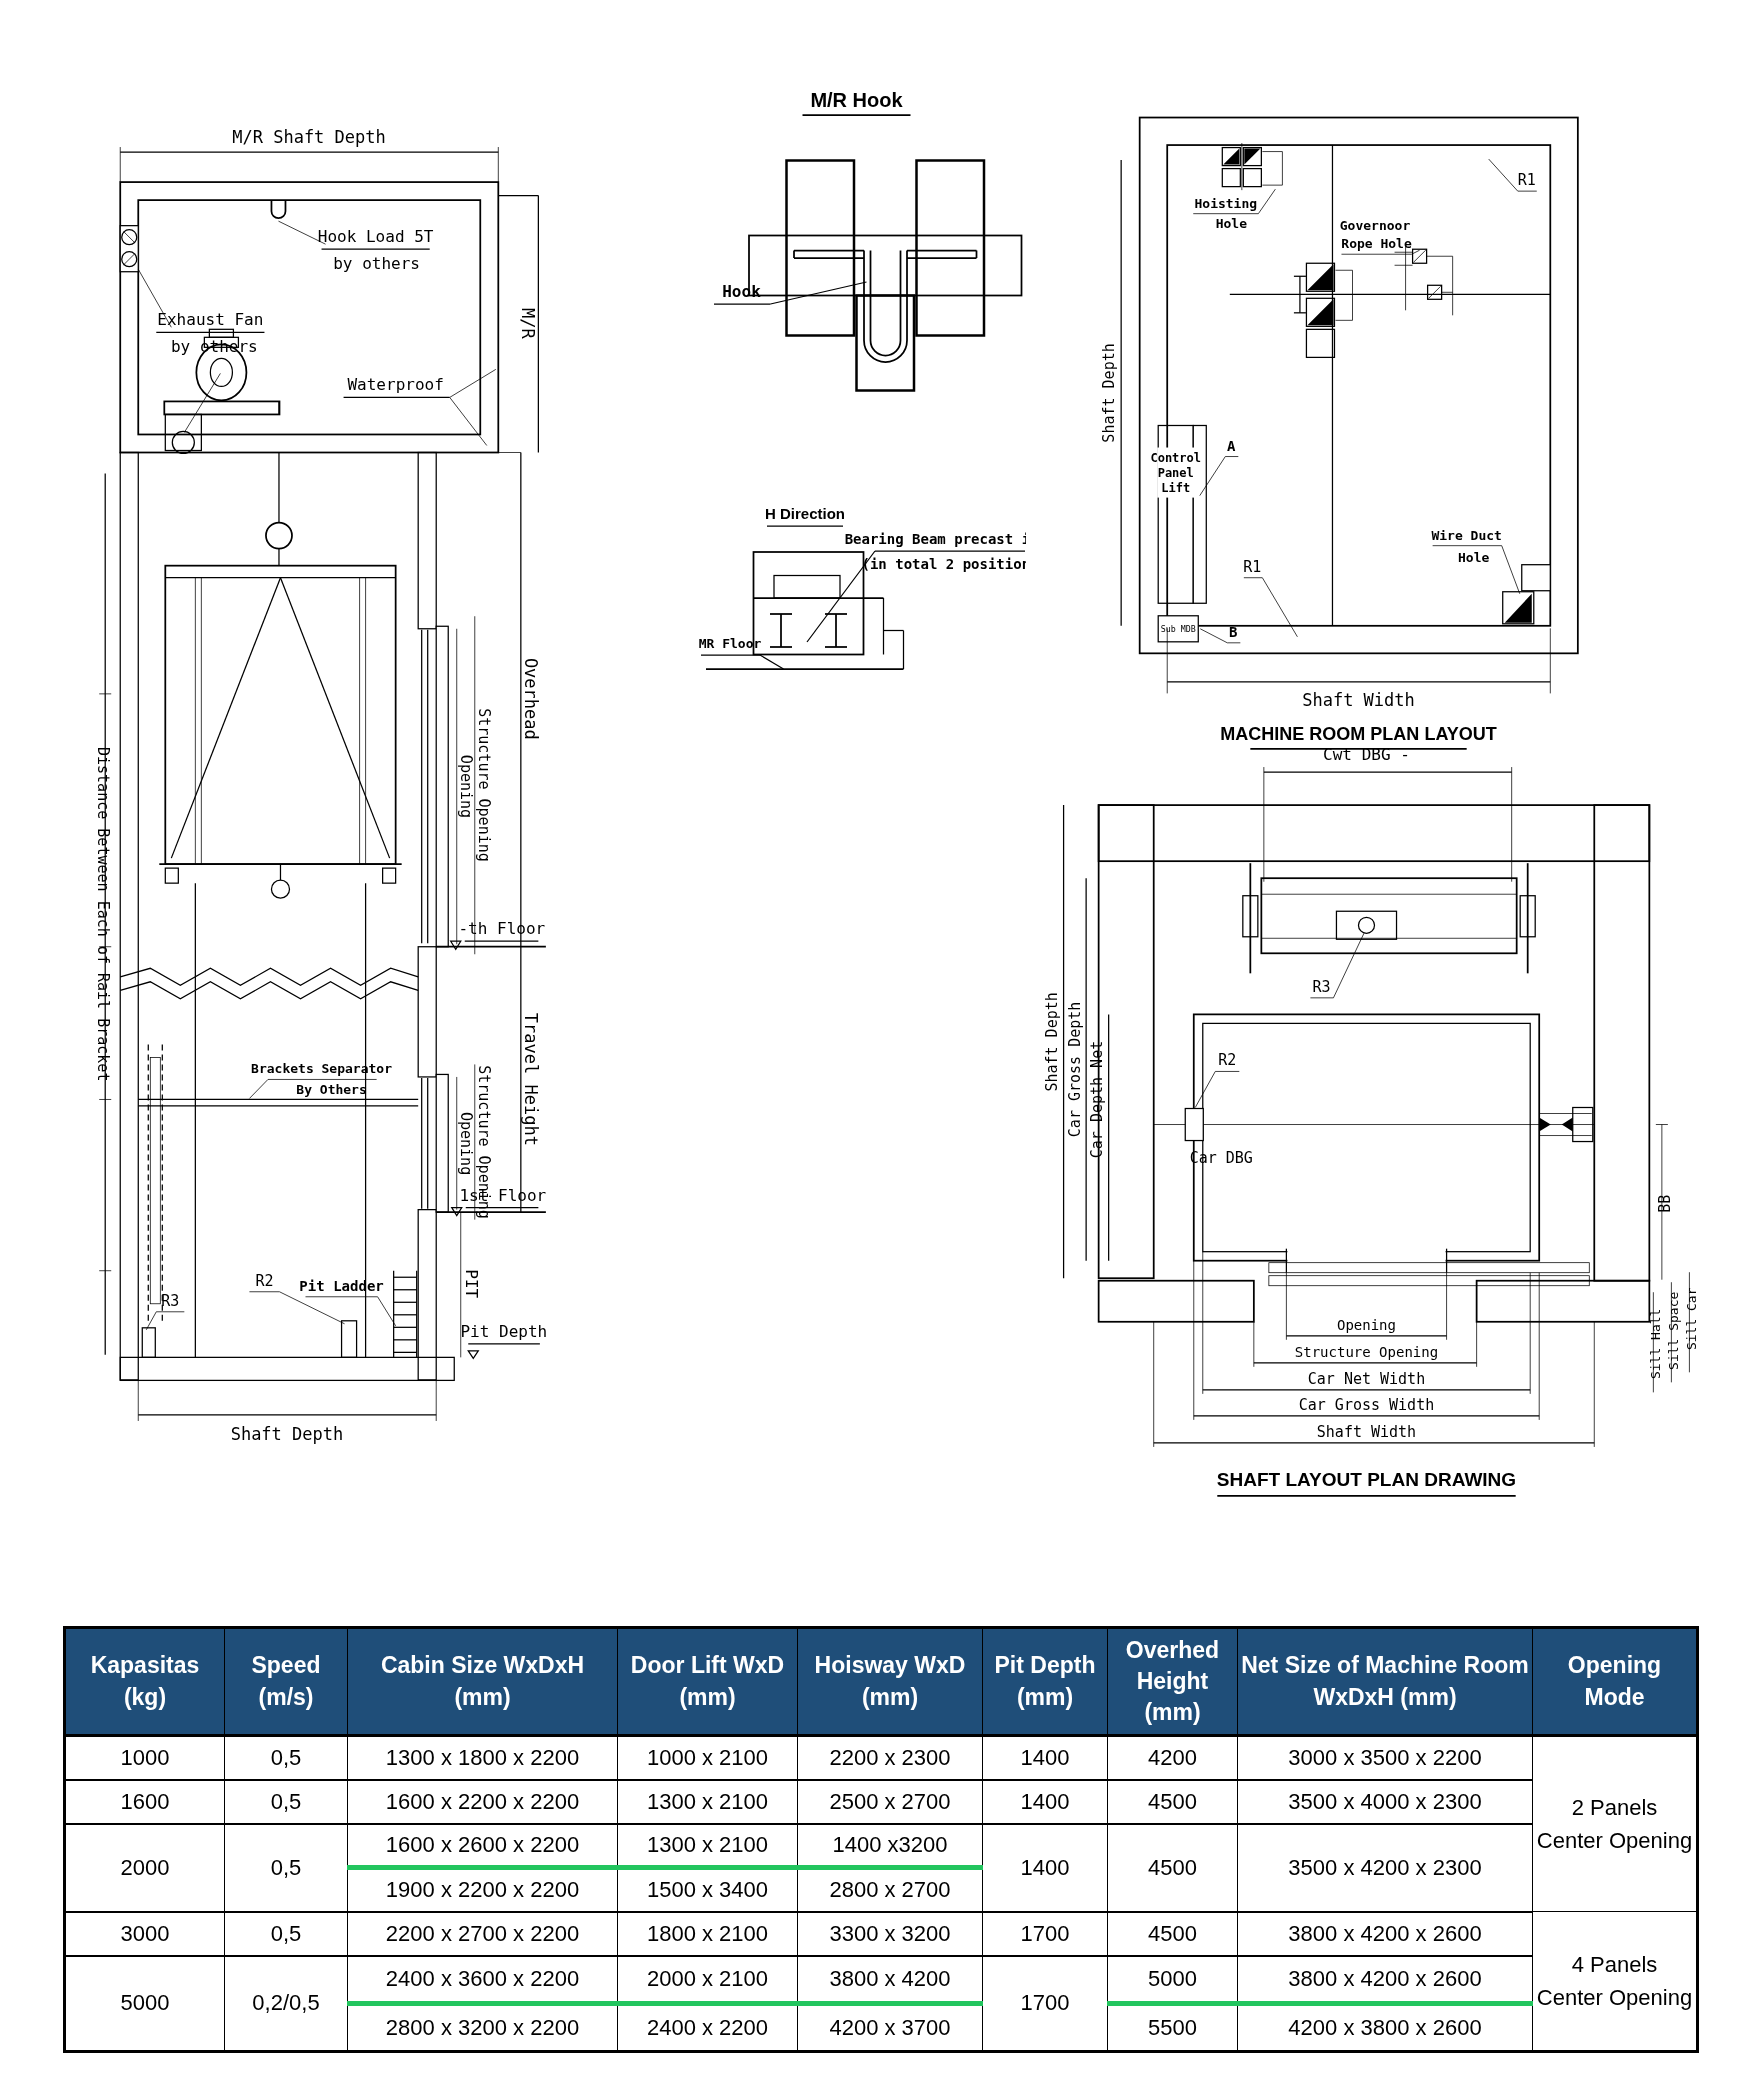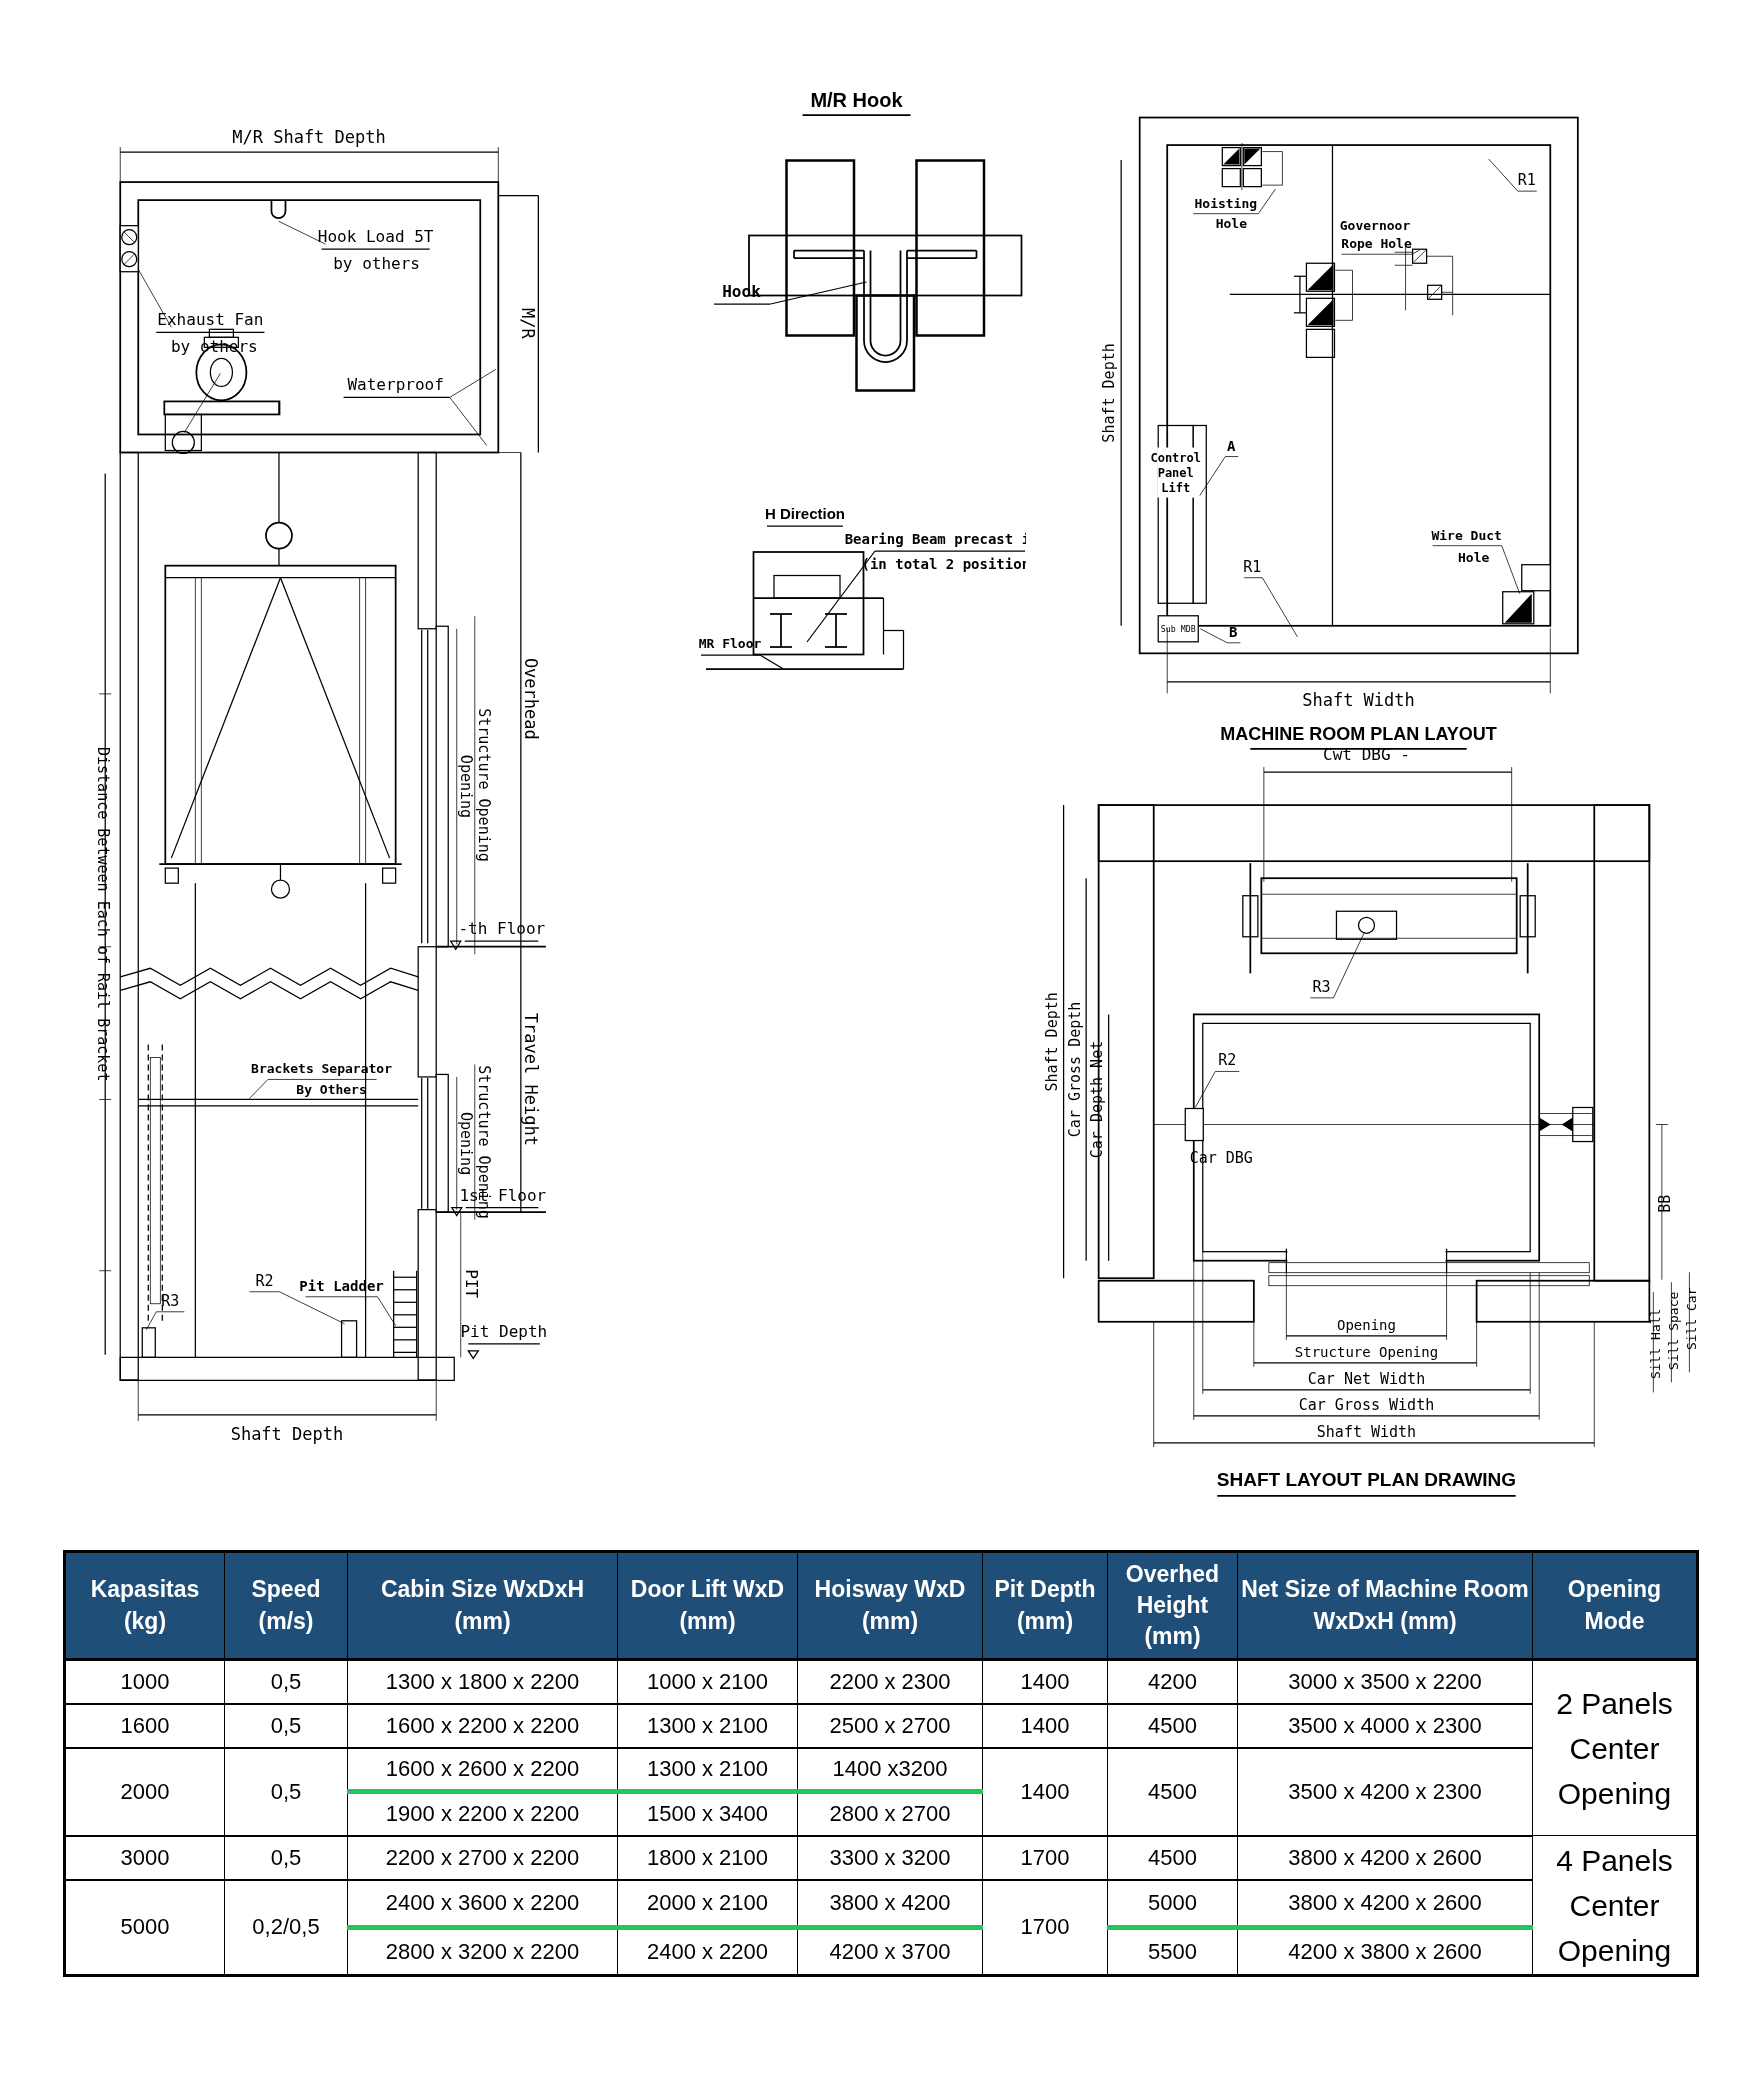--- a/index.html
+++ b/index.html
@@ -7,31 +7,31 @@
   .panel { position:absolute; }
   
   .ln { stroke:#000; fill:none; }
   .s1 { stroke-width:1.5; } .s2 { stroke-width:2.5; } .s3 { stroke-width:3.5; } .s4 { stroke-width:5; }
   .dash { stroke-dasharray:12 8; }
   .blk { fill:#000; stroke:none; }
   .wht { fill:#fff; stroke:#000; }
   text.lbl { font-family:"DejaVu Sans Mono",monospace; fill:#000; stroke:none; text-anchor:middle; }
   text.ttl { font-family:"Liberation Sans",sans-serif; font-weight:bold; fill:#000; stroke:none; text-anchor:middle; }
   
-  table.spec { position:absolute; left:63px; top:1550px; width:1635px; border-collapse:collapse; table-layout:fixed;
+  table.spec { position:absolute; left:63px; top:1626px; width:1635px; border-collapse:collapse; table-layout:fixed;
                font-family:"Liberation Sans",sans-serif; border:3px solid #000; }
   table.spec th, table.spec td { border:1.5px solid #000; text-align:center; vertical-align:middle; padding:0 3px; }
   table.spec thead tr { height:108px; }
   table.spec thead th { background:#1f4e79; color:#ffffff; font-size:23px; font-weight:700; border-bottom:3px solid #000; line-height:1.35; }
   table.spec tbody { font-size:22px; color:#000;padding-left:40px; }
   table.spec tbody tr { height:44px; }
   table.spec tbody tr.tall { height:48px; }
   table.spec td.sep { border-bottom:2.5px solid #000; }
   table.spec td.thin { border-bottom:5px solid #22c55e; }
-  table.spec td.om { font-size:30px; line-height:1.5; }
+  table.spec td.om { font-size:22px; line-height:1.5; }
 </style>
 </head>
 <body>
 
 <div id="page">
 
   <svg width="0" height="0" style="position:absolute">
     <defs>
       <pattern id="speck" width="64" height="64" patternUnits="userSpaceOnUse">
         <rect width="64" height="64" fill="#ffffff"></rect>

